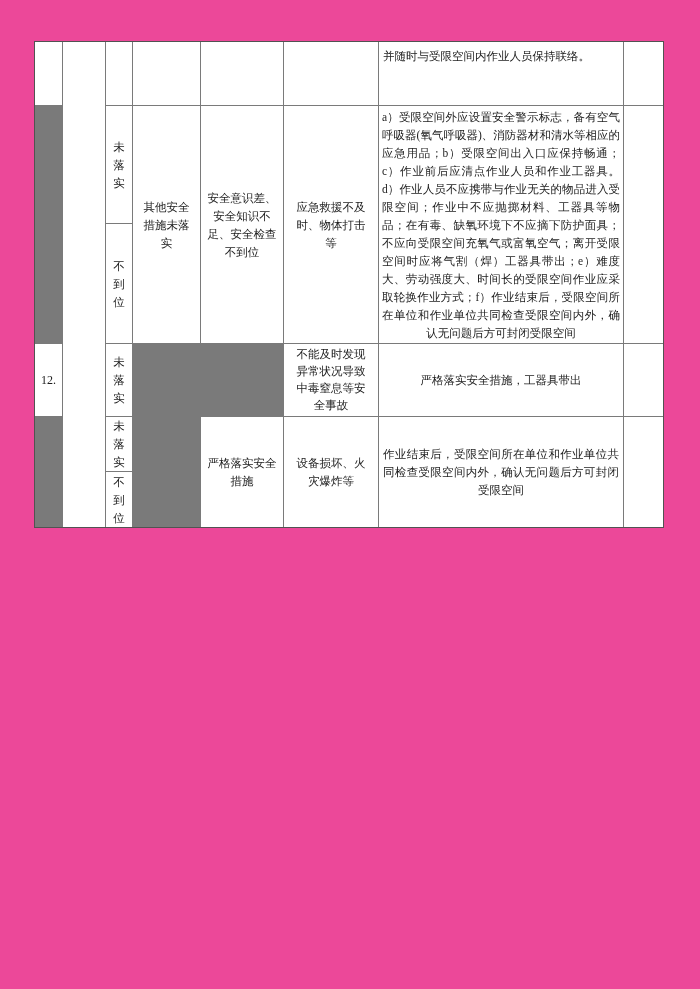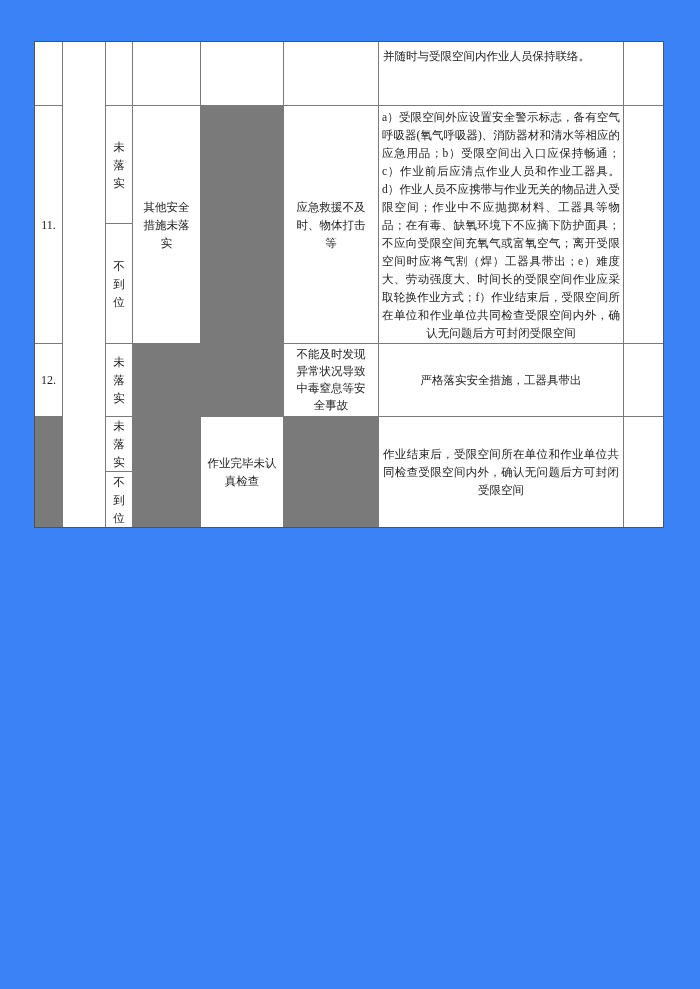--- a/index.html
+++ b/index.html
@@ -2,21 +2,21 @@
 <html><head>
 <meta charset="utf-8">
 <style>
   html,body{margin:0;padding:0;}
   body{
     width:700px;height:989px;background:#ffffff;position:relative;
     font-family:"Liberation Serif","DejaVu Serif",serif;
     color:#1c1c1c;
     -webkit-font-smoothing:antialiased;
   }
-  .page{position:absolute;left:0;top:0;width:700px;height:989px;background:#3b82f6;}
+  .page{position:absolute;left:0;top:0;width:700px;height:989px;background:#ec4899;}
   .grid-table{
     position:absolute;left:34px;top:41px;
     display:grid;
     grid-template-columns:27px 42px 26px 67px 82px 94px 244px 39px;
     grid-template-rows:63px 117px 119px 72px 54px 55px;
     gap:1px;
     background:#7a7a7a;           
     border:1px solid #525252;
   }
   .cell{
@@ -53,34 +53,35 @@
 
     <div class="cell" style="grid-area:1/1/2/2"></div>
     <div class="cell" style="grid-area:1/2/7/3"></div>
     <div class="cell" style="grid-area:1/3/2/4"></div>
     <div class="cell" style="grid-area:1/4/2/5"></div>
     <div class="cell" style="grid-area:1/5/2/6"></div>
     <div class="cell" style="grid-area:1/6/2/7"></div>
     <div class="cell carry-note" style="grid-area:1/7/2/8">并随时与受限空间内作业人员保持联络。</div>
     <div class="cell" style="grid-area:1/8/2/9"></div>
 
-    <div class="cell num" style="grid-area:2/1/4/2">11.</div>
     <div class="cell status" style="grid-area:2/3/3/4">未落实</div>
     <div class="cell status" style="grid-area:3/3/4/4">不到位</div>
     <div class="cell item-col" style="grid-area:2/4/4/5">其他安全措施未落实</div>
+    <div class="cell cause-col" style="grid-area:2/5/4/6">安全意识差、安全知识不足、安全检查不到位</div>
     <div class="cell cons-col" style="grid-area:2/6/4/7">应急救援不及时、物体打击等</div>
     <div class="cell measures" style="grid-area:2/7/4/8">a）受限空间外应设置安全警示标志，备有空气呼吸器(氧气呼吸器)、消防器材和清水等相应的应急用品；b）受限空间出入口应保持畅通； c）作业前后应清点作业人员和作业工器具。 d）作业人员不应携带与作业无关的物品进入受限空间；作业中不应抛掷材料、工器具等物品；在有毒、缺氧环境下不应摘下防护面具；不应向受限空间充氧气或富氧空气；离开受限空间时应将气割（焊）工器具带出；e）难度大、劳动强度大、时间长的受限空间作业应采取轮换作业方式；f）作业结束后，受限空间所在单位和作业单位共同检查受限空间内外，确认无问题后方可封闭受限空间</div>
     <div class="cell" style="grid-area:2/8/4/9"></div>
 
     <div class="cell num" style="grid-area:4/1/5/2">12.</div>
     <div class="cell status" style="grid-area:4/3/5/4">未落实</div>
     <div class="cell cons-tight" style="grid-area:4/6/5/7">不能及时发现异常状况导致中毒窒息等安全事故</div>
     <div class="cell measures-mid" style="grid-area:4/7/5/8">严格落实安全措施，工器具带出</div>
     <div class="cell" style="grid-area:4/8/5/9"></div>
 
     <div class="cell status" style="grid-area:5/3/6/4">未落实</div>
     <div class="cell status" style="grid-area:6/3/7/4">不到位</div>
-    <div class="cell cause-col" style="grid-area:5/5/7/6">作业完毕未认真检查</div>
+    <div class="cell cause-col" style="grid-area:5/5/7/6">严格落实安全措施</div>
+    <div class="cell cons-col" style="grid-area:5/6/7/7">设备损坏、火灾爆炸等</div>
     <div class="cell measures-mid" style="grid-area:5/7/7/8">作业结束后，受限空间所在单位和作业单位共同检查受限空间内外，确认无问题后方可封闭受限空间</div>
     <div class="cell" style="grid-area:5/8/7/9"></div>
 
   </div>
 </div>
 
 </body></html>

